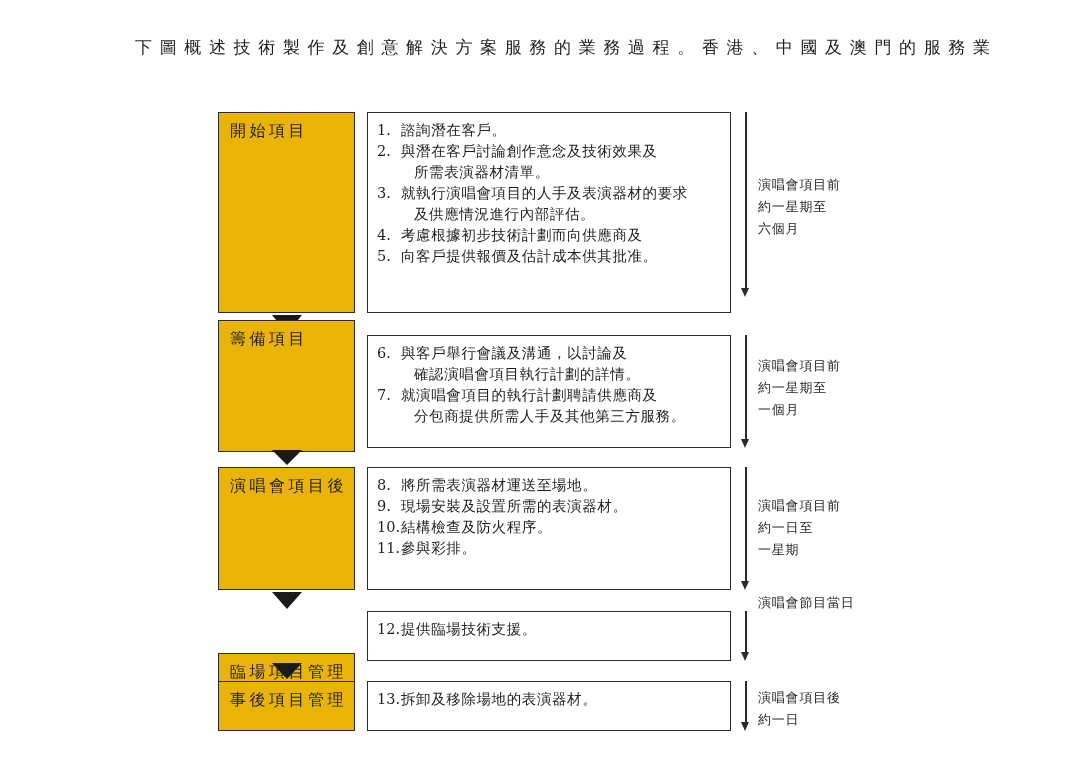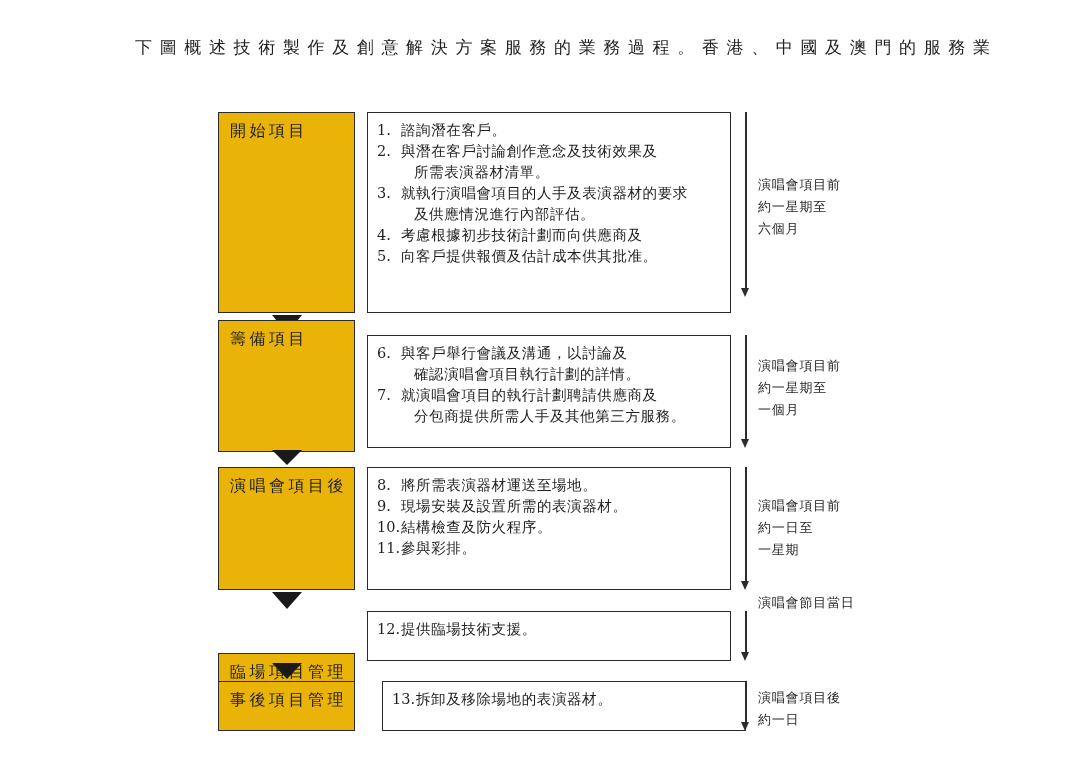--- a/index.html
+++ b/index.html
@@ -182,21 +182,21 @@
         <div class="arrow-line"></div>
         <div class="arrow-head"></div>
       </div>
       <div class="time-label" style="top: 592px;">
         <div class="time-label-line">演唱會節目當日</div>
       </div>
       <div class="connector" style="top: 663px; border-top: 16px solid rgb(26, 26, 26);"></div>
       <div class="stage-box" style="top: 681px; height: 50px;">
         <span class="stage-title">事後項目管理</span>
       </div>
-      <div class="detail-box" style="top: 681px; height: 50px; margin-left: 15px;">
+      <div class="detail-box" style="top: 681px; height: 50px;">
         <div class="item">
           <span class="item-num">13.</span>
           <div class="item-lines">
             <div class="item-line">拆卸及移除場地的表演器材。</div>
           </div>
         </div>
       </div>
       <div class="time-arrow" style="top: 681px; height: 50px;">
         <div class="arrow-line"></div>
         <div class="arrow-head"></div>

